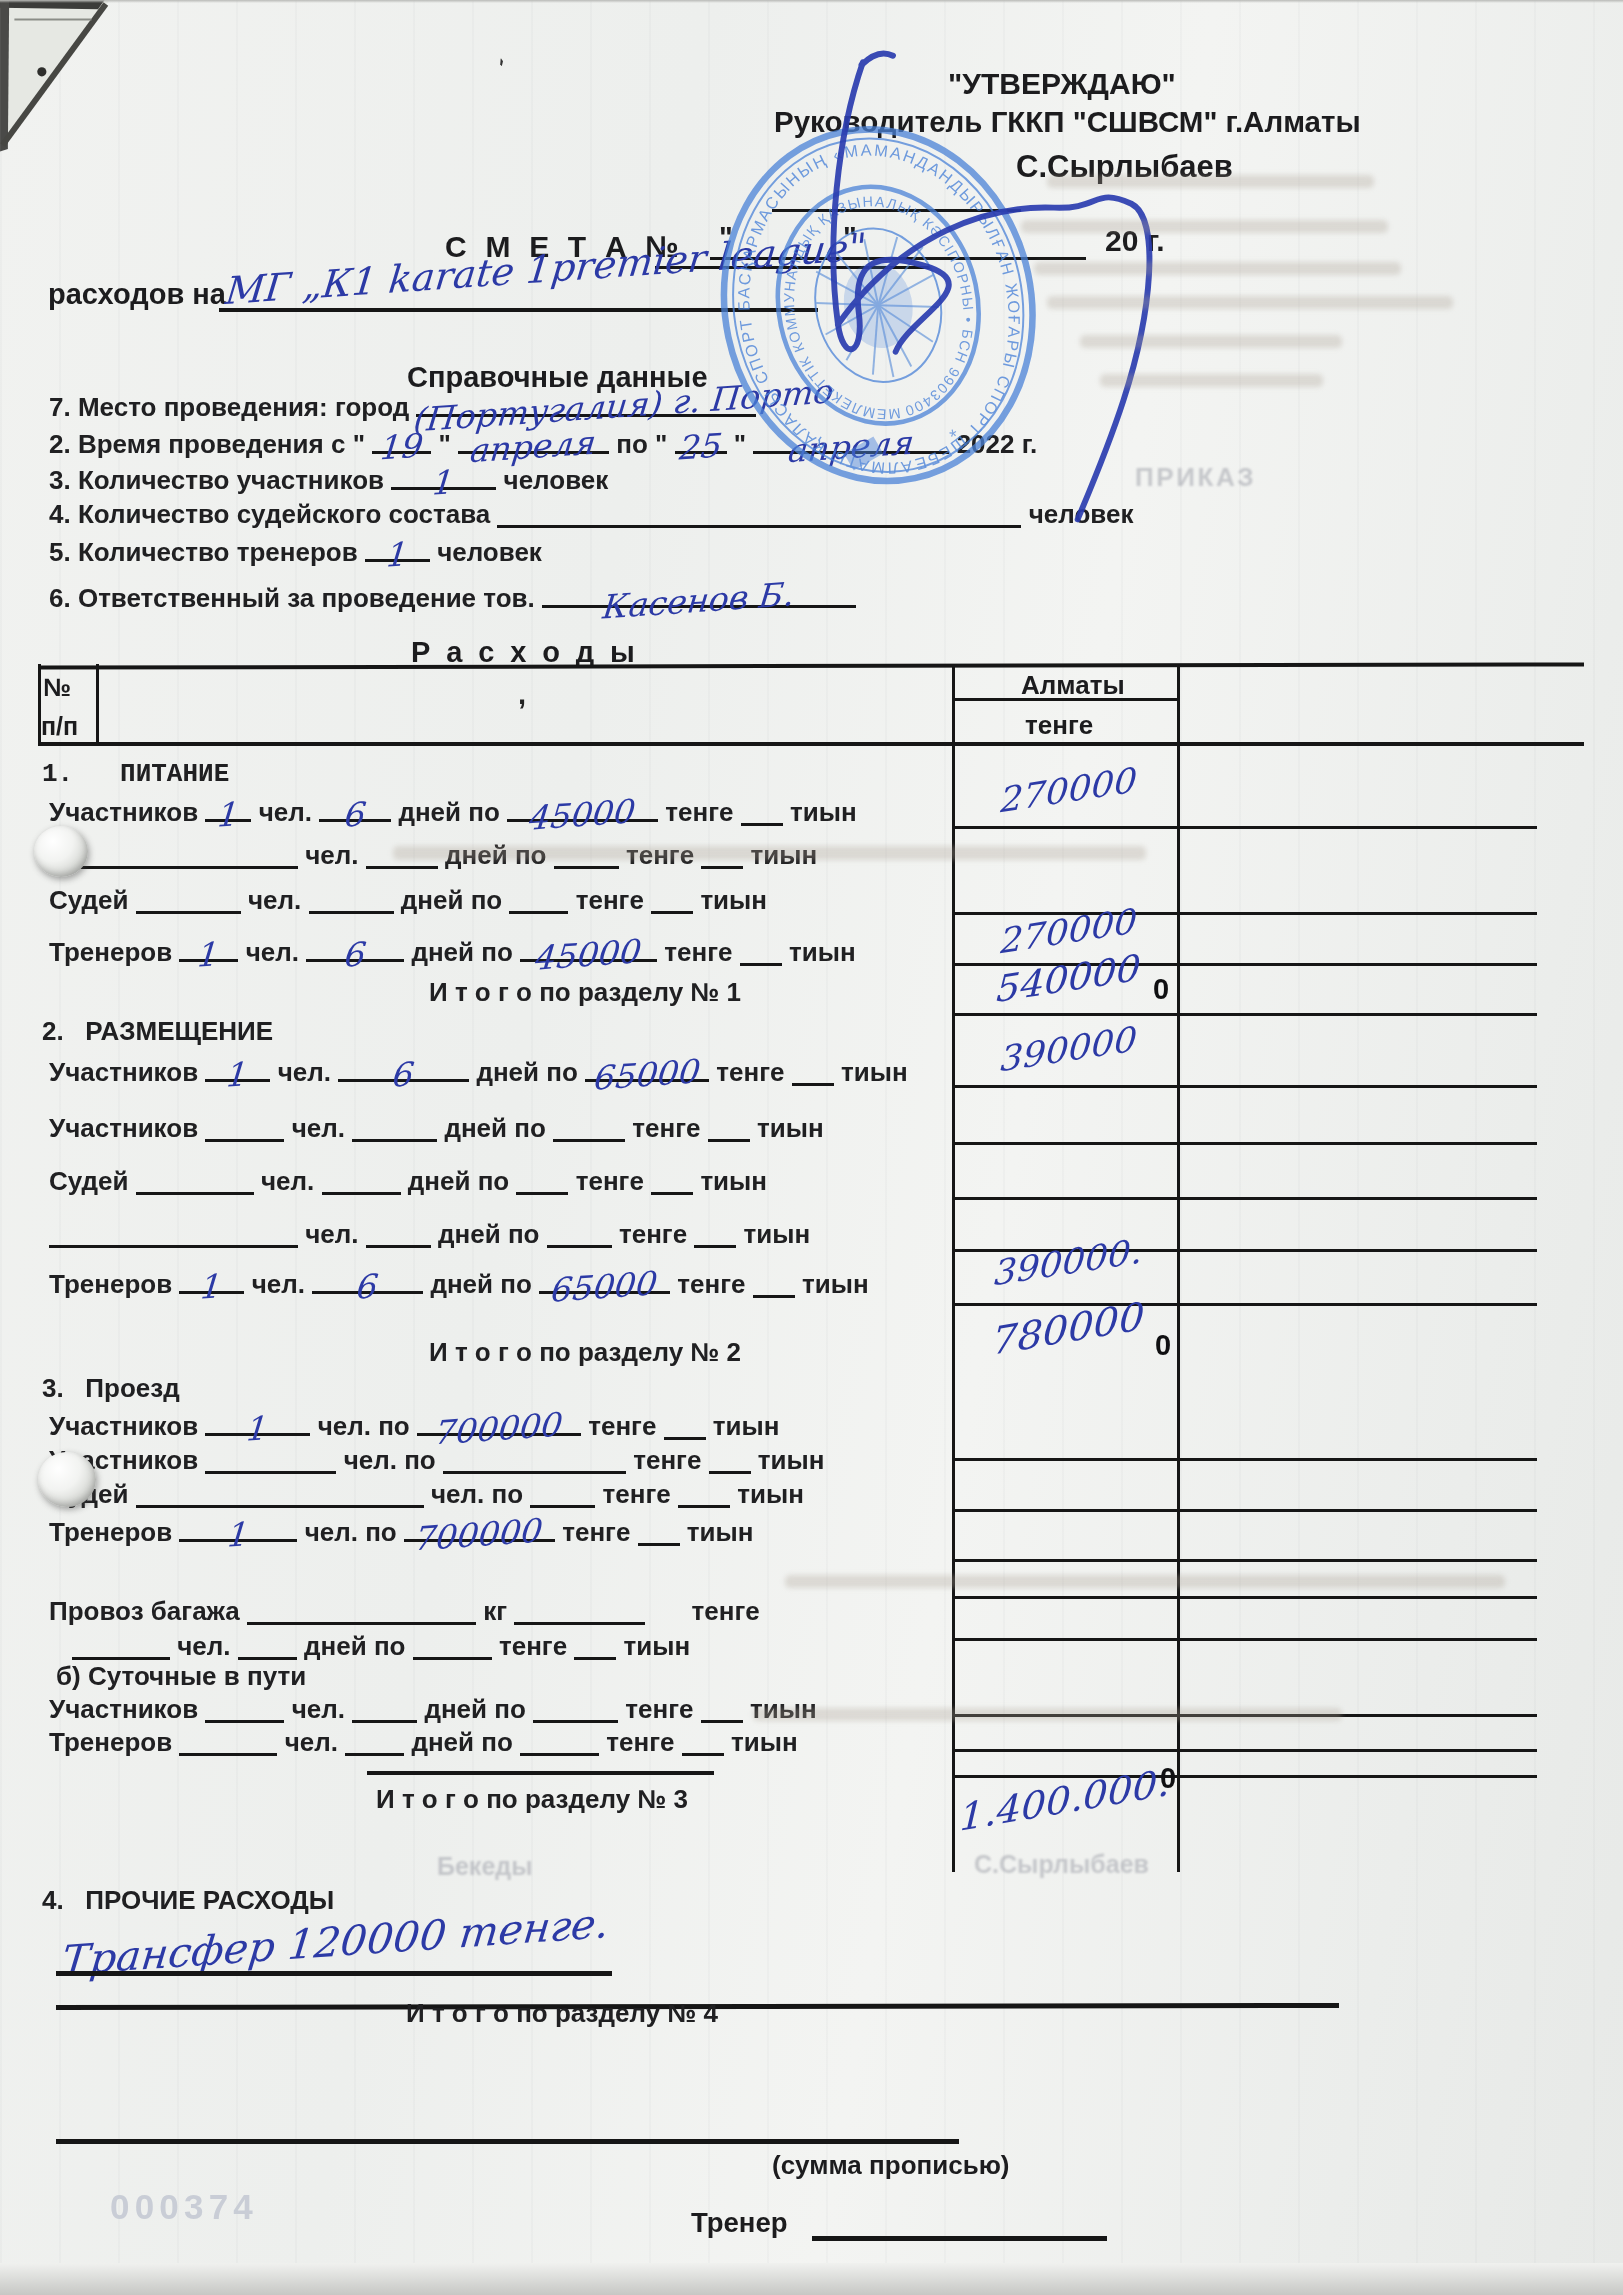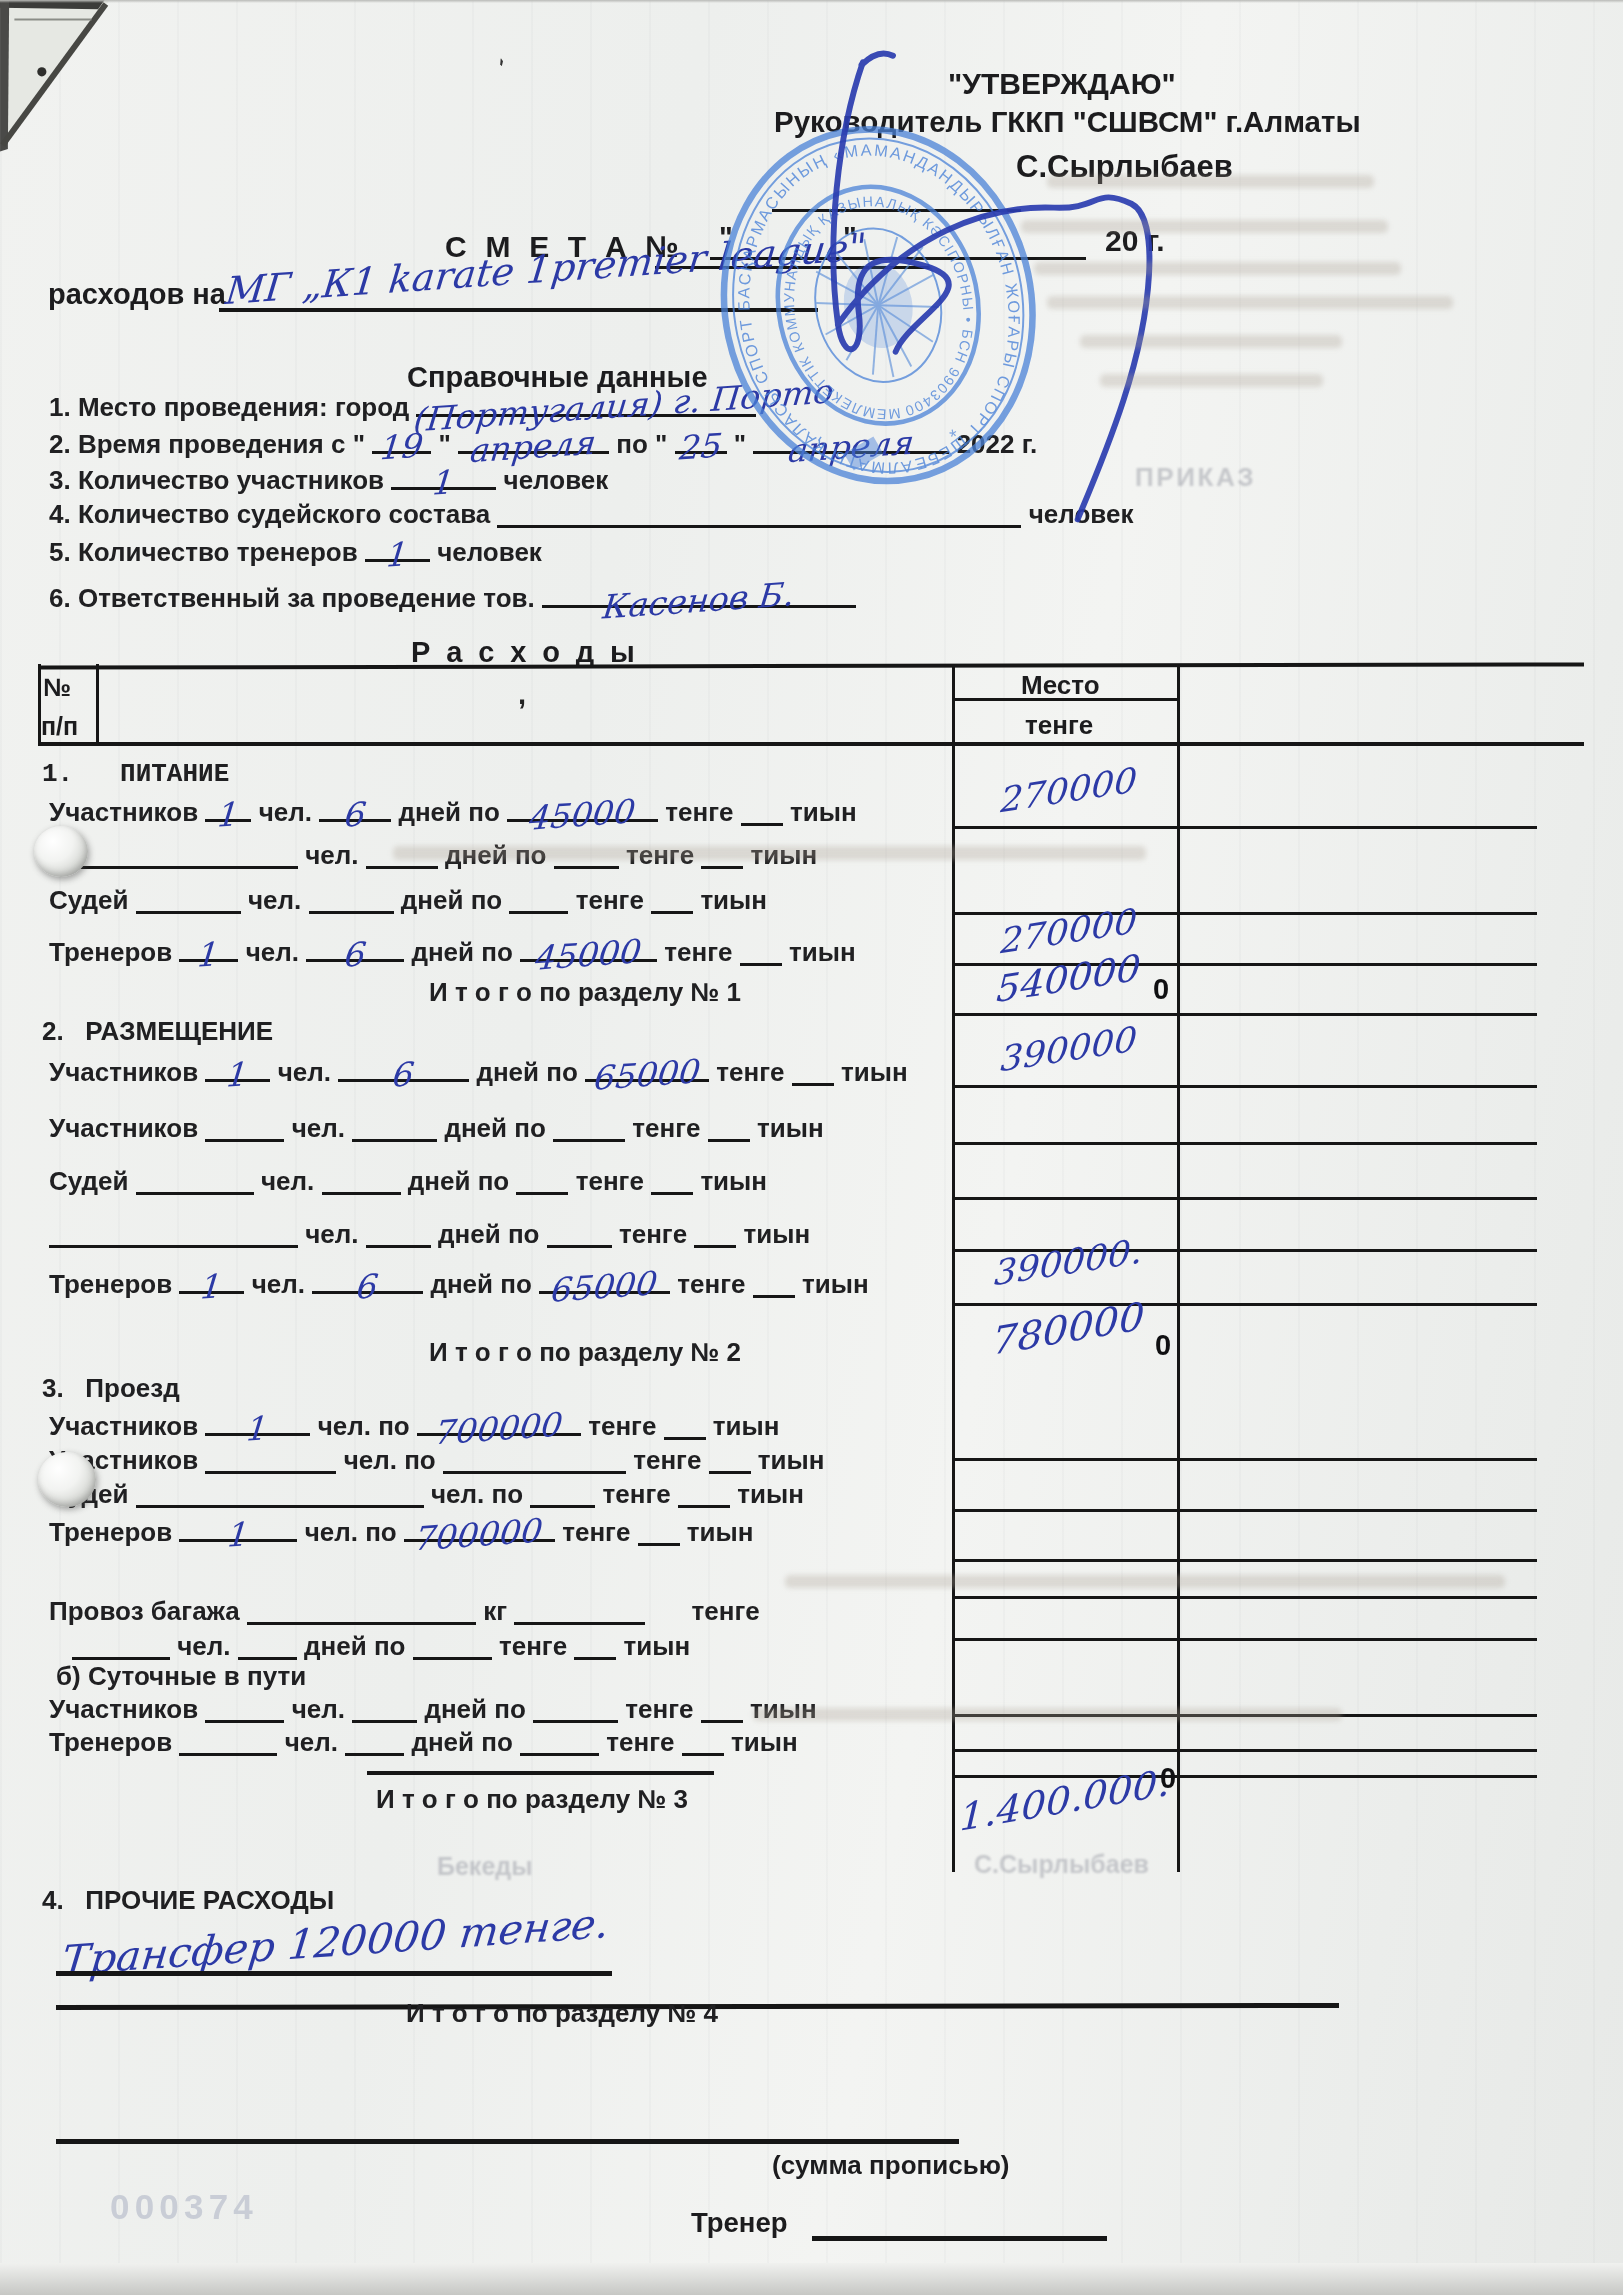--- a/index.html
+++ b/index.html
@@ -52,21 +52,21 @@
 
   <div class="pt" style="left:445px;top:230px;font-size:30px;letter-spacing:5.2px;text-align:right;">С М Е Т А  №</div>
   <div class="line" style="left:655px;top:266px;width:275px;"></div>
   <div class="pt" style="left:48px;top:278px;font-size:29px;">расходов на</div>
   <div class="hw hw-lg" style="position:absolute;left:229px;top:247px;">МГ „К1 karate 1premier league"</div>
   <div class="line" style="left:219px;top:308px;width:599px;height:3.9px;"></div>
 
   <div class="pt" style="left:407px;top:361px;font-size:29px;">Справочные данные</div>
 
   <div class="row" style="top:390px;">
-    <span>1. Место проведения: город</span>
+    <span>7. Место проведения: город</span>
     <span class="bl hwslot" style="width:340px;"><i class="hw hw-md" style="position:relative;top:-3.9px;">(Португалия) г. Порто</i></span>
   </div>
 
   <div class="row" style="top:427px;">
     <span>2. Время проведения  с</span>
     <span>"</span>
     <span class="bl hwslot" style="width:59px;"><i class="hw hw-md">19</i></span>
     <span>"</span>
     <span class="bl hwslot" style="width:151px;"><i class="hw hw-md">апреля</i></span>
     <span>по</span>
@@ -105,21 +105,21 @@
   <div class="line" style="left:38px;top:664px;width:1546px;height:3.9px;transform:rotate(-.12deg);"></div>
   <div class="vline" style="left:38px;top:664px;height:81px;"></div>
   <div class="vline" style="left:96px;top:664px;height:81px;"></div>
   <div class="vline" style="left:952px;top:664px;height:1208px;"></div>
   <div class="vline" style="left:1177px;top:664px;height:1208px;"></div>
   <div class="line" style="left:952px;top:698px;width:228px;"></div>
   <div class="line" style="left:38px;top:742px;width:1546px;height:3.9px;"></div>
 
   <div class="pt" style="left:43px;top:673px;font-size:25px;">№</div>
   <div class="pt" style="left:41px;top:712px;font-size:25px;">п/п</div>
-  <div class="pt" style="left:1021px;top:670px;font-size:26px;">Место</div>
+  <div class="pt" style="left:1021px;top:670px;font-size:26px;">Алматы</div>
   <div class="pt" style="left:1025px;top:710px;font-size:26px;">тенге</div>
   <div class="comma-art" style="left:518px;top:678px;">,</div>
 
   <div class="row" style="left:42px;top:759px;font-family:Liberation Mono, monospace;">
     <span>1.</span>&nbsp;&nbsp;
     <span>ПИТАНИЕ</span>
   </div>
 
   <div class="row" style="top:795px;">
     <span>Участников</span>

